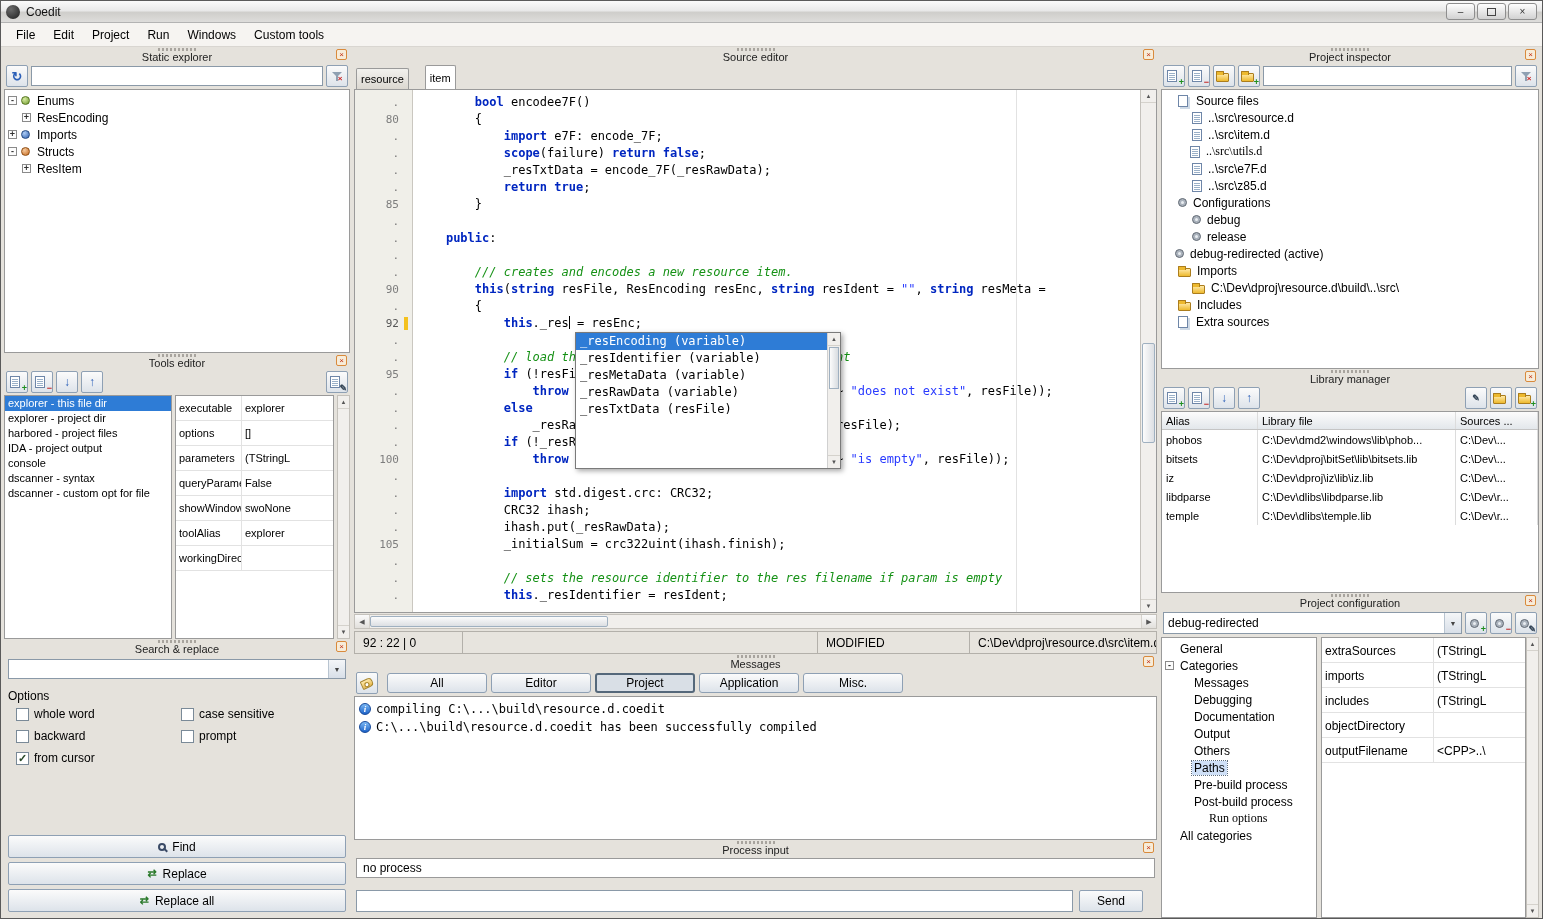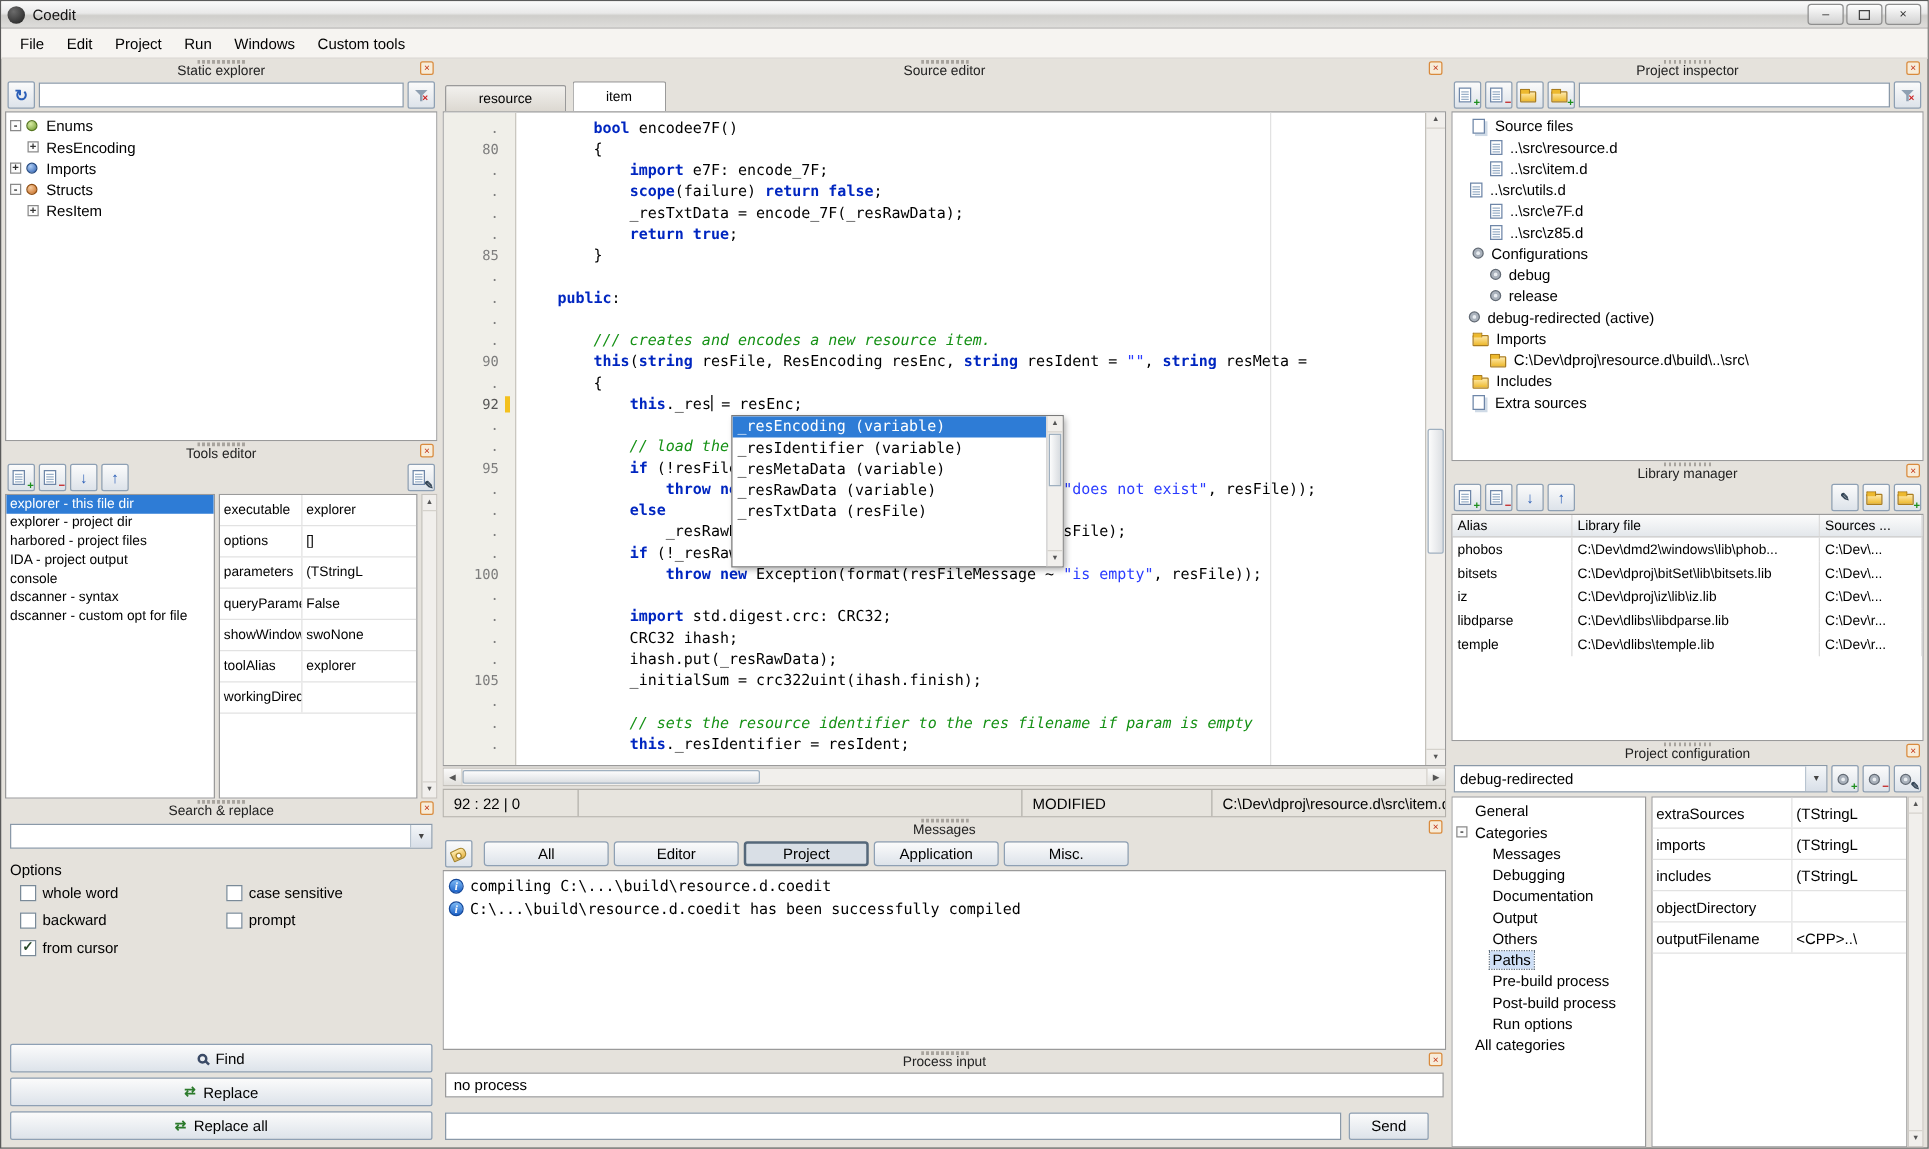--- a/index.html
+++ b/index.html
@@ -88,21 +88,21 @@
   .sr-body{flex:1;display:flex;flex-direction:column;padding:4px 4px 6px;overflow:hidden}
   .sr-row{display:flex;align-items:center;margin-top:7px;gap:4px}
   .cb-row{display:flex;align-items:center;gap:5px;font-size:12px}
   .cb{width:13px;height:13px;flex:none;background:#fff;border:1px solid #7a8a98;font:bold 11px/11px "Liberation Sans",sans-serif;text-align:center;color:#2a4a2a}
   .sr-options-label{margin:10px 0 4px;font-size:12px}
   .cb-grid{display:grid;grid-template-columns:1fr 1fr;row-gap:8px;padding-left:8px}
   .big-btn{height:23px;margin-top:4px;border:1px solid #8ea0b4;border-radius:2px;background:linear-gradient(#fbfbfb,#dde3ea);
     display:flex;align-items:center;justify-content:center;font:12px "Liberation Sans",sans-serif}
   
   .tabs{height:26px;flex:none;display:flex;align-items:flex-end;padding-left:2px}
-  .tab{height:21px;padding:0 26px;margin-right:5px;border:1px solid #9a9a9a;border-bottom:none;border-radius:2px 2px 0 0;
+  .tab{height:21px;padding:0 4px;margin-right:16px;border:1px solid #9a9a9a;border-bottom:none;border-radius:2px 2px 0 0;
     background:linear-gradient(#f2f1ee,#dcd8d1);display:flex;align-items:center;font-size:11px}
   .tab.active{background:#fff;height:24px}
   .editor-wrap{flex:1;display:flex;position:relative;background:#fff;border:1px solid #9a9a9a;overflow:hidden}
   .gutter{width:58px;flex:none;background:#f0efe9;border-right:1px solid #cac7c0;padding-top:4px;
     font:11px/17px "DejaVu Sans Mono",monospace;color:#7d7d7d;text-align:right}
   .gutter .ln{height:17px;padding-right:13px;position:relative}
   .gutter .ln.mod{color:#555}
   .gutter .ln.mod::after{content:"";position:absolute;right:4px;top:2px;bottom:2px;width:4px;background:#f4c11e}
   .code{flex:1;position:relative;overflow:hidden;padding:4px 0 0 4px;font:12px/17px "DejaVu Sans Mono",monospace;white-space:pre}
   .cl{height:17px;white-space:pre}
@@ -115,21 +115,21 @@
   .vtrack{flex:1;position:relative}
   .vthumb{position:absolute;top:240px;left:1px;right:1px;height:100px;background:linear-gradient(90deg,#fcfcfc,#dcdfe3);border:1px solid #9fb0c0;border-radius:2px}
   .hscroll{height:15px;flex:none;border:1px solid #c4c1bb;background:#f1efec;display:flex;margin-top:1px}
   .hbtn{width:15px;font-size:7px;color:#555;display:flex;align-items:center;justify-content:center;background:linear-gradient(#fafafa,#e2e0dc);border-right:1px solid #d5d2cc}
   .hbtn.r{margin-left:auto;border-left:1px solid #d5d2cc;border-right:none}
   .htrack{flex:1;position:relative}
   .hthumb{position:absolute;left:0;top:1px;bottom:1px;width:238px;background:linear-gradient(#fcfcfc,#dcdfe3);border:1px solid #9fb0c0;border-radius:2px}
   .statusbar{height:23px;flex:none;display:flex;align-items:stretch;margin-top:2px;border:1px solid #b3b0aa;background:#e7e4de;font-size:12px}
   .status-cell{display:flex;align-items:center;padding:0 8px;border-right:1px solid #b3b0aa;overflow:hidden;white-space:nowrap}
   
-  .popup{position:absolute;left:230px;top:242px;width:266px;height:122px;background:#fff;border:1px solid #7a7a7a;
+  .popup{position:absolute;left:220px;top:242px;width:266px;height:137px;background:#fff;border:1px solid #7a7a7a;
     box-shadow:2px 2px 5px rgba(0,0,0,.35);display:flex;z-index:5}
   .popup-list{flex:1;overflow:hidden}
   .popup-item{height:17px;line-height:17px;padding-left:4px;font:12px/17px "DejaVu Sans Mono",monospace;white-space:nowrap}
   .popup-item.sel{background:#2e7cd6;color:#fff}
   .popup-sb{width:13px;flex:none;border-left:1px solid #d0d0d0;background:#f1efec;display:flex;flex-direction:column}
   .popup-sb .thumb{margin:1px;height:42px;background:linear-gradient(90deg,#fcfcfc,#d8dce0);border:1px solid #9fb0c0}
   
   .filters{display:flex;gap:4px;margin-left:6px}
   .filter-btn{width:100px;height:20px;border:1px solid #8ea0b4;border-radius:3px;background:linear-gradient(#fbfbfb,#dde3ea);
     display:flex;align-items:center;justify-content:center;font-size:12px}
@@ -529,21 +529,21 @@
             <div class="tree-row" style="padding-left: 17px;">
               <span class="exp-sp"></span>
               <span class="ic ic-doc"></span>
               <span class="tl">..\src\resource.d</span>
             </div>
             <div class="tree-row" style="padding-left: 17px;">
               <span class="exp-sp"></span>
               <span class="ic ic-doc"></span>
               <span class="tl">..\src\item.d</span>
             </div>
-            <div class="tree-row" style="padding-left: 1px;">
+            <div class="tree-row" style="padding-left: 15px; font-family: Liberation Serif, serif;">
               <span class="exp-sp"></span>
               <span class="ic ic-doc"></span>
               <span class="tl">..\src\utils.d</span>
             </div>
             <div class="tree-row" style="padding-left: 17px;">
               <span class="exp-sp"></span>
               <span class="ic ic-doc"></span>
               <span class="tl">..\src\e7F.d</span>
             </div>
             <div class="tree-row" style="padding-left: 17px;">
@@ -722,21 +722,21 @@
                 <span class="tl">Paths</span>
               </div>
               <div class="tree-row" style="padding-left: 17px;">
                 <span class="exp-sp"></span>
                 <span class="tl">Pre-build process</span>
               </div>
               <div class="tree-row" style="padding-left: 17px;">
                 <span class="exp-sp"></span>
                 <span class="tl">Post-build process</span>
               </div>
-              <div class="tree-row" style="padding-left: 17px;">
+              <div class="tree-row" style="padding-left: 32px; font-family: Liberation Serif, serif;">
                 <span class="exp-sp"></span>
                 <span class="tl">Run options</span>
               </div>
               <div class="tree-row" style="padding-left: 3px;">
                 <span class="exp-sp"></span>
                 <span class="tl">All categories</span>
               </div>
             </div>
           <div class="cfg-right">
             <div class="cfg-grid" id="cfg-grid">

